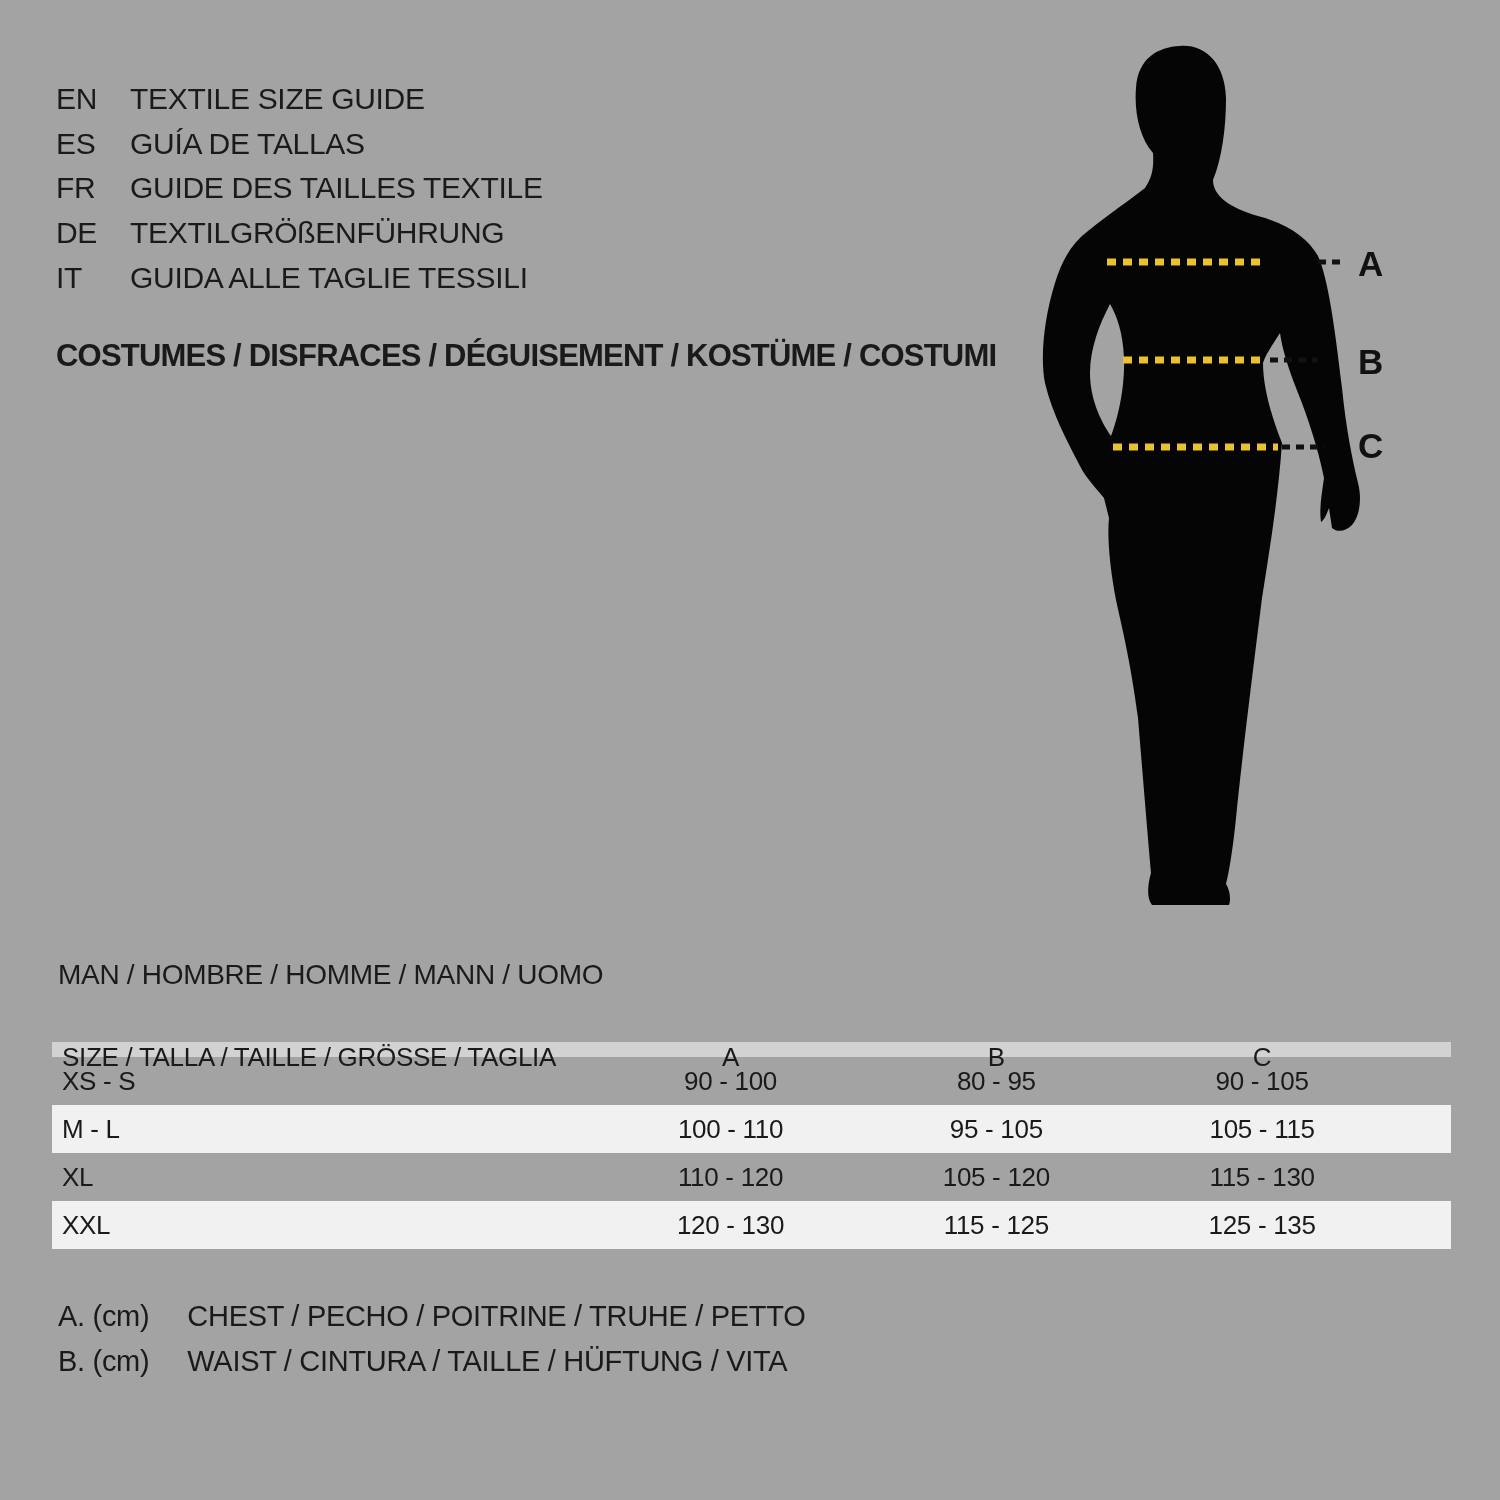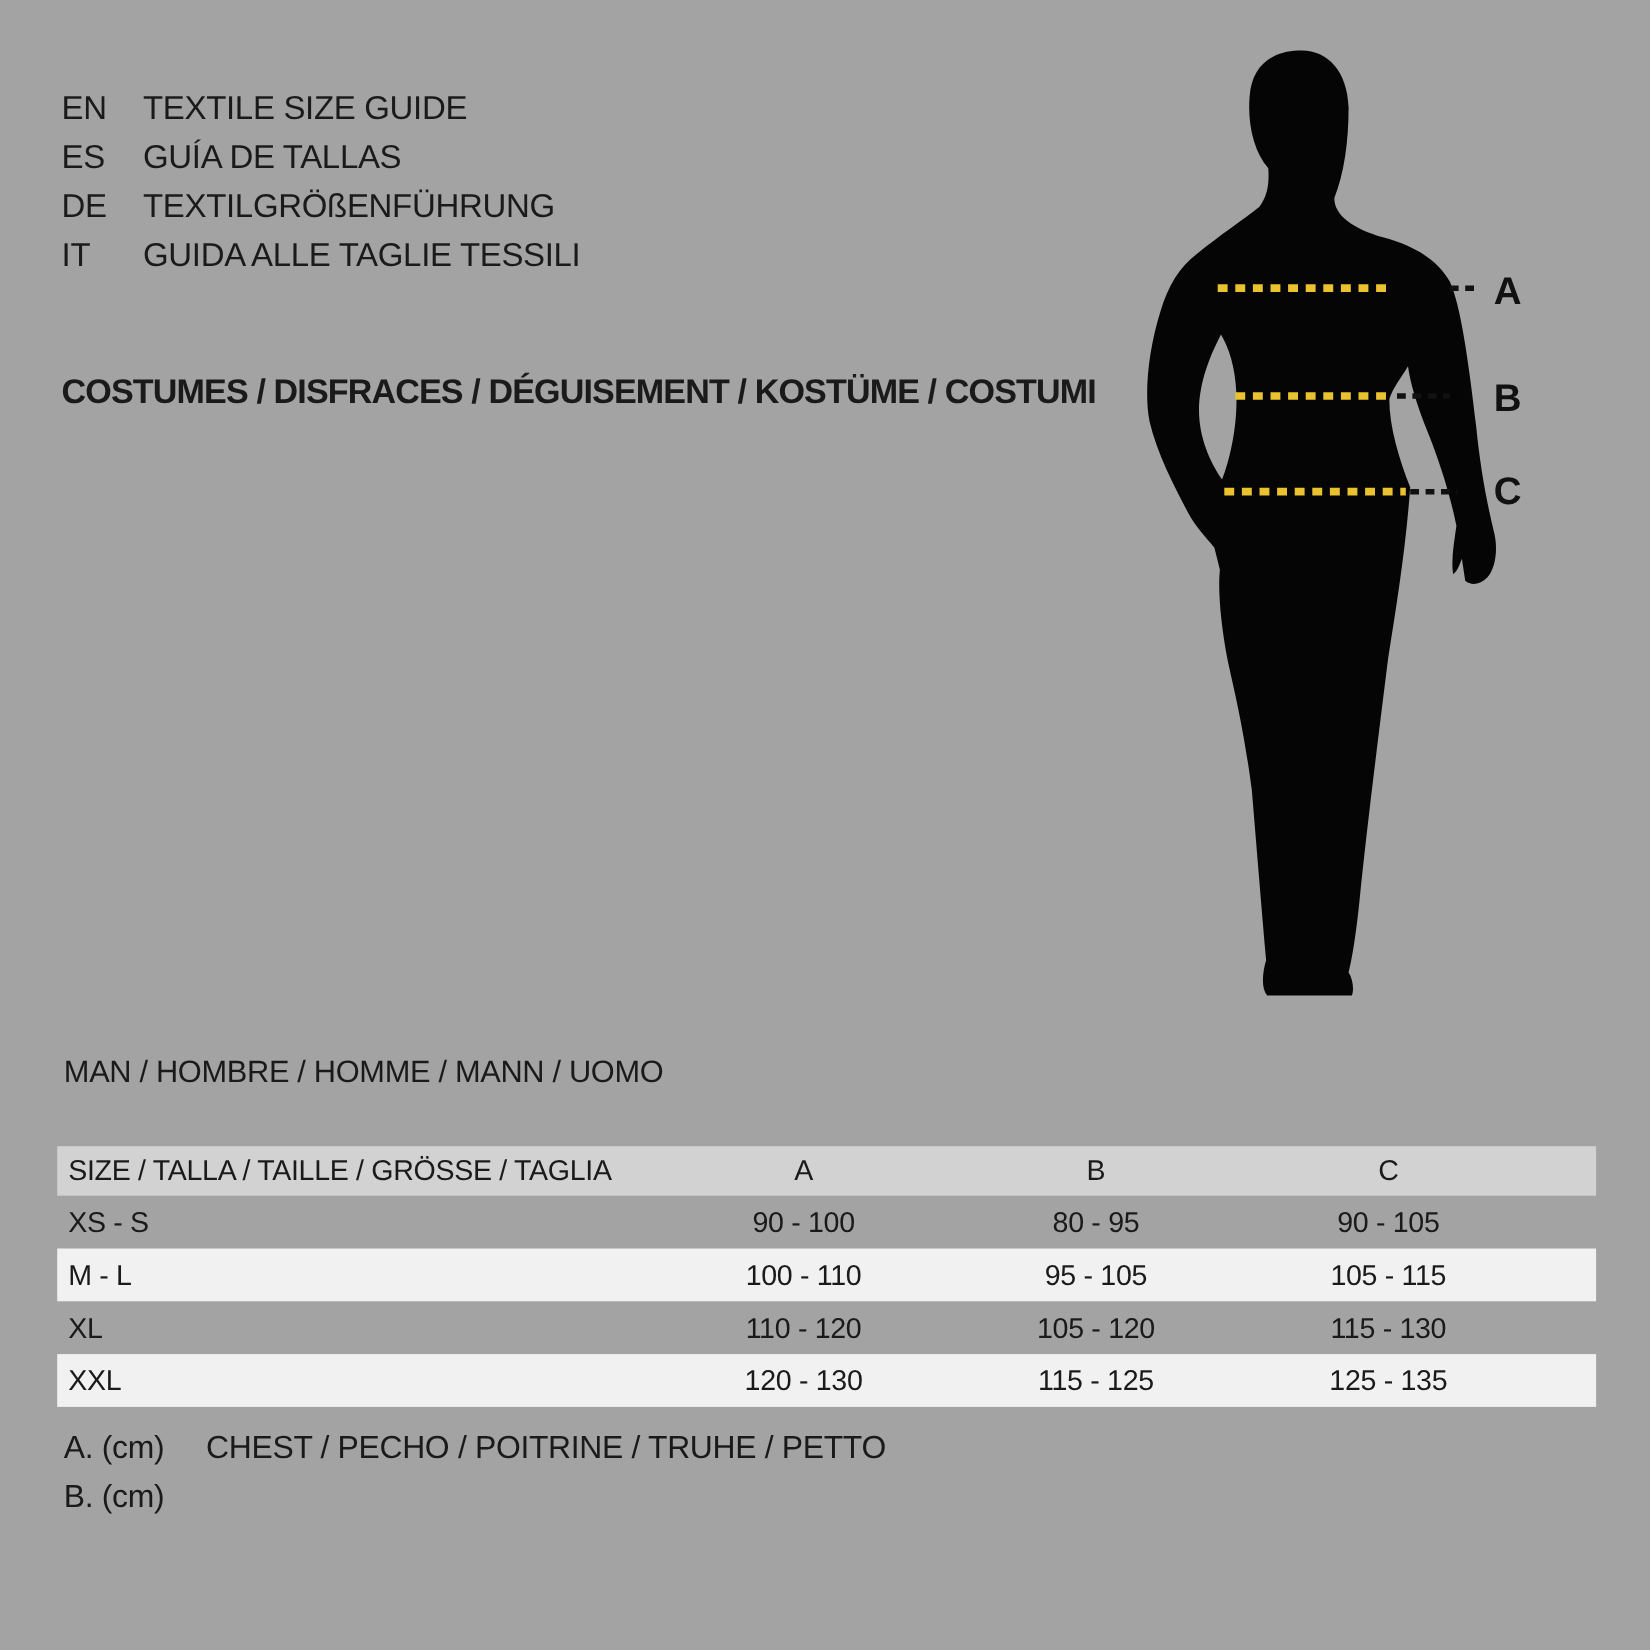--- a/index.html
+++ b/index.html
@@ -17,21 +17,21 @@
     letter-spacing:-0.8px;white-space:nowrap;
   }
   
   .figure{position:absolute;left:1030px;top:28px;width:360px;height:940px;}
   .figure text{font-family:"Liberation Sans","DejaVu Sans",sans-serif;font-weight:bold;font-size:35px;fill:#111111;}
   
   .section-title{position:absolute;left:58px;top:959px;font-size:28px;letter-spacing:-0.3px;}
   
   .size-table{position:absolute;left:52px;top:1042px;width:1399px;font-size:26px;letter-spacing:-0.3px;}
   .t-row{display:grid;grid-template-columns:39% 19% 19% 19% 4%;align-items:center;}
-  .t-header{height:45px;background:#d2d2d2;}
+  .t-header{height:15px;background:#d2d2d2;}
   .t-body .t-row{height:48px;}
   .t-body .t-row:nth-child(even){background:#f1f1f1;}
   .cell-size{padding-left:10px;text-align:left;}
   .cell-num{text-align:center;}
   
   .legend{position:absolute;left:58px;top:1294px;}
   .legend-row{height:44.8px;display:flex;align-items:center;font-size:29px;letter-spacing:-0.3px;white-space:nowrap;gap:28px;}
   .legend-prefix{margin-right:10px;}
 </style>
 </head>
@@ -40,20 +40,24 @@
 <div class="canvas">
 
   <div class="lang-list">
       <div class="lang-row">
         <span class="lang-code">EN</span>
         <span class="lang-label">TEXTILE SIZE GUIDE</span>
       </div>
       <div class="lang-row">
         <span class="lang-code">ES</span>
         <span class="lang-label">GUÍA DE TALLAS</span>
+      </div>
+      <div class="lang-row">
+        <span class="lang-code">FR</span>
+        <span class="lang-label">GUIDE DES TAILLES TEXTILE</span>
       </div>
       <div class="lang-row">
         <span class="lang-code">DE</span>
         <span class="lang-label">TEXTILGRÖßENFÜHRUNG</span>
       </div>
       <div class="lang-row">
         <span class="lang-code">IT</span>
         <span class="lang-label">GUIDA ALLE TAGLIE TESSILI</span>
       </div>
     </div>
@@ -156,16 +160,17 @@
       </div>
   </div>
 
   <div class="legend">
       <div class="legend-row">
         <span class="legend-prefix">A. (cm)</span>
         <span class="legend-text">CHEST / PECHO / POITRINE / TRUHE / PETTO</span>
       </div>
       <div class="legend-row">
         <span class="legend-prefix">B. (cm)</span>
+        <span class="legend-text">WAIST / CINTURA / TAILLE / HÜFTUNG / VITA</span>
       </div>
     </div>
 
 </div>
 
 </body></html>

